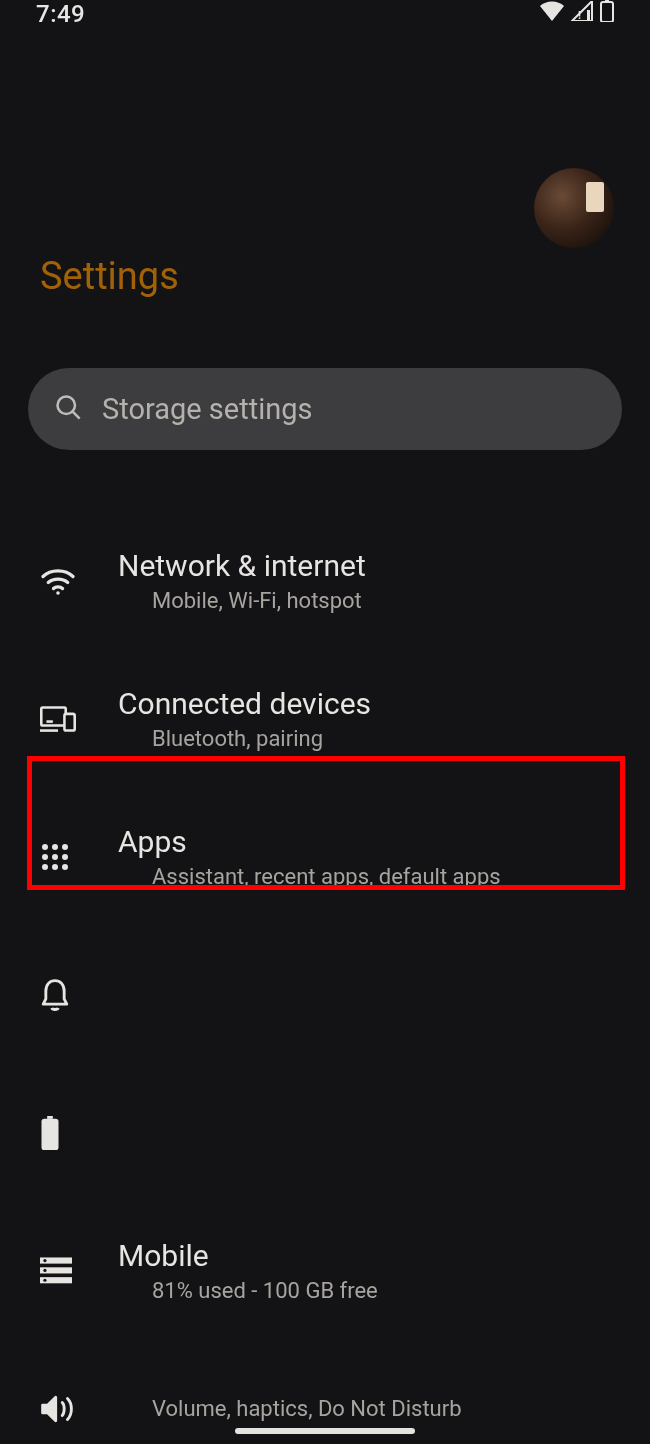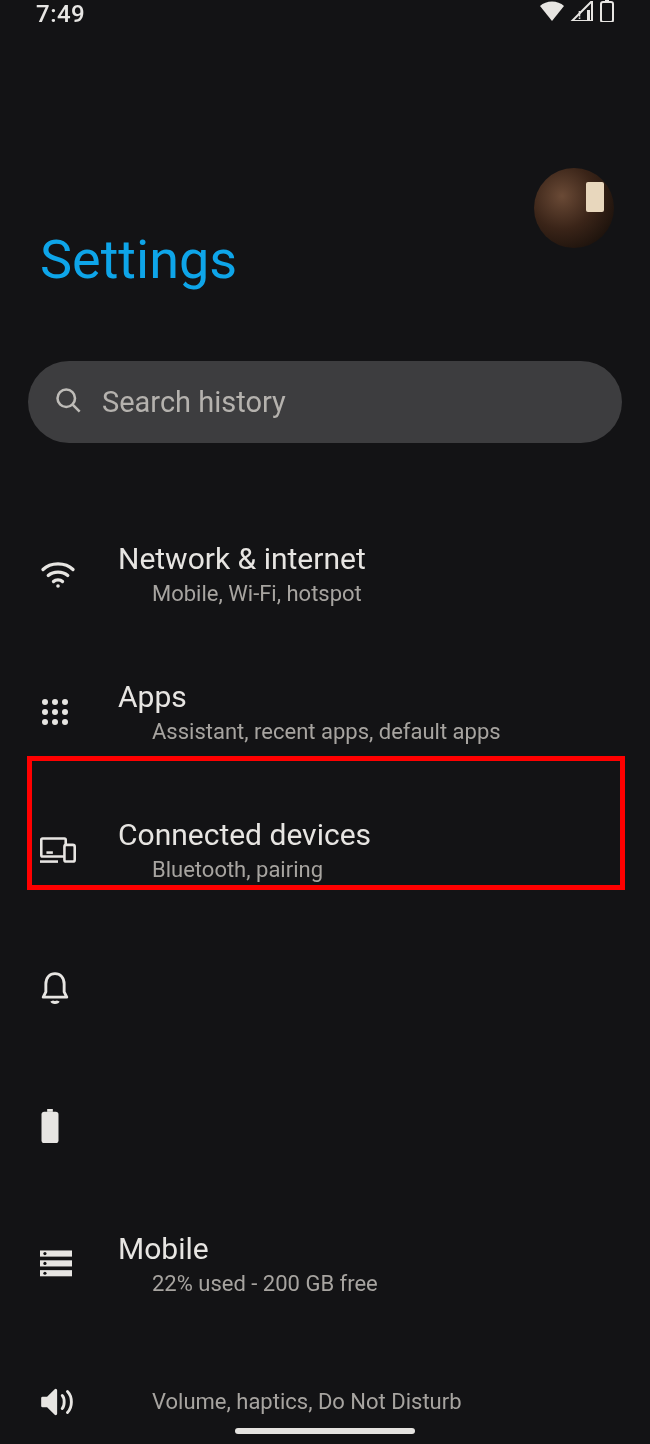--- a/index.html
+++ b/index.html
@@ -57,24 +57,24 @@
       content: "";
       position: absolute;
       top: 14px;
       right: 10px;
       width: 18px;
       height: 30px;
       background: #e8d7bd;
       border-radius: 2px;
     }
     .page-title {
-      font-size: 54px;
+      font-size: 38px;
       font-weight: 400;
-      color: #0ea5e9;
-      margin-top: 72px;
+      color: #a16207;
+      margin-top: 98px;
     }
 
     
     .search-bar {
       margin: 0 28px 32px 28px;
       height: 82px;
       background: #3d3d3f;
       border-radius: 41px;
       display: flex;
       align-items: center;
@@ -175,37 +175,52 @@
   <h1 class="page-title">Settings</h1>
 </div>
 
 <div class="search-bar">
   <span>
     <svg width="28" height="28" viewBox="0 0 24 24" fill="none" stroke="#bebcb8" stroke-width="2.2">
       <circle cx="10.5" cy="10.5" r="7.5"></circle>
       <line x1="16" y1="16" x2="22" y2="22"></line>
     </svg>
   </span>
-  <span class="search-placeholder">Search history</span>
+  <span class="search-placeholder">Storage settings</span>
 </div>
 
 <div class="settings-list">
 
   <div class="settings-item">
     <div class="icon-wrap">
       <svg width="36" height="28" viewBox="0 0 24 18" fill="none" stroke="#e7e5e2" stroke-width="2.2" stroke-linecap="round">
         <path d="M2 6 C7 1 17 1 22 6"></path>
         <path d="M5.5 10 C9 7 15 7 18.5 10"></path>
         <path d="M9 14 C10.5 12.5 13.5 12.5 15 14"></path>
         <circle cx="12" cy="17" r="1.2" fill="#e7e5e2" stroke="none"></circle>
       </svg>
     </div>
     <div class="item-texts">
       <span class="item-title">Network &amp; internet</span>
       <span class="item-subtitle">Mobile, Wi-Fi, hotspot</span>
+    </div>
+  </div>
+
+  <div class="settings-item">
+    <div class="icon-wrap">
+      <svg width="36" height="28" viewBox="0 0 28 20" fill="none" stroke="#e7e5e2" stroke-width="2">
+        <rect x="1" y="1" width="19" height="14" rx="1"></rect>
+        <line x1="0" y1="19" x2="14" y2="19"></line>
+        <rect x="19" y="6" width="8" height="13" rx="1.5" fill="#131315"></rect>
+        <line x1="5" y1="12" x2="10" y2="12"></line>
+      </svg>
+    </div>
+    <div class="item-texts">
+      <span class="item-title">Connected devices</span>
+      <span class="item-subtitle">Bluetooth, pairing</span>
     </div>
   </div>
 
   <div class="settings-item">
     <div class="icon-wrap">
       <svg width="30" height="30" viewBox="0 0 24 24" fill="#e7e5e2">
         <circle cx="4" cy="4" r="2.4"></circle>
           <circle cx="12" cy="4" r="2.4"></circle>
           <circle cx="20" cy="4" r="2.4"></circle>
         <circle cx="4" cy="12" r="2.4"></circle>
@@ -217,35 +232,20 @@
       </svg>
     </div>
     <div class="item-texts">
       <span class="item-title">Apps</span>
       <span class="item-subtitle">Assistant, recent apps, default apps</span>
     </div>
   </div>
 
   <div class="settings-item">
     <div class="icon-wrap">
-      <svg width="36" height="28" viewBox="0 0 28 20" fill="none" stroke="#e7e5e2" stroke-width="2">
-        <rect x="1" y="1" width="19" height="14" rx="1"></rect>
-        <line x1="0" y1="19" x2="14" y2="19"></line>
-        <rect x="19" y="6" width="8" height="13" rx="1.5" fill="#131315"></rect>
-        <line x1="5" y1="12" x2="10" y2="12"></line>
-      </svg>
-    </div>
-    <div class="item-texts">
-      <span class="item-title">Connected devices</span>
-      <span class="item-subtitle">Bluetooth, pairing</span>
-    </div>
-  </div>
-
-  <div class="settings-item">
-    <div class="icon-wrap">
       <svg width="30" height="34" viewBox="0 0 22 26" fill="none" stroke="#e7e5e2" stroke-width="2.2" stroke-linejoin="round">
         <path d="M11 2 C7 2 4 5 4 10 L4 16 L2 20 L20 20 L18 16 L18 10 C18 5 15 2 11 2 Z"></path>
         <path d="M8.5 23 C9 24.5 13 24.5 13.5 23"></path>
       </svg>
     </div>
     <div class="item-texts">
     </div>
   </div>
 
   <div class="settings-item">
@@ -263,21 +263,21 @@
         <rect x="0" y="0" width="26" height="5"></rect>
         <rect x="0" y="8" width="26" height="5"></rect>
         <rect x="0" y="16" width="26" height="5"></rect>
         <circle cx="4" cy="2.5" r="1.3" fill="#131315"></circle>
         <circle cx="4" cy="10.5" r="1.3" fill="#131315"></circle>
         <circle cx="4" cy="18.5" r="1.3" fill="#131315"></circle>
       </svg>
     </div>
     <div class="item-texts">
       <span class="item-title">Mobile</span>
-      <span class="item-subtitle">22% used - 200 GB free</span>
+      <span class="item-subtitle">81% used - 100 GB free</span>
     </div>
   </div>
 
   <div class="settings-item">
     <div class="icon-wrap">
       <svg width="34" height="30" viewBox="0 0 26 22" fill="none" stroke="#e7e5e2" stroke-width="2.2" stroke-linejoin="round" stroke-linecap="round">
         <path d="M2 8 L6 8 L12 2 L12 20 L6 14 L2 14 Z" fill="#e7e5e2"></path>
         <path d="M17 6 C19 8 19 14 17 16"></path>
         <path d="M21 3 C25 7 25 15 21 19"></path>
       </svg>

